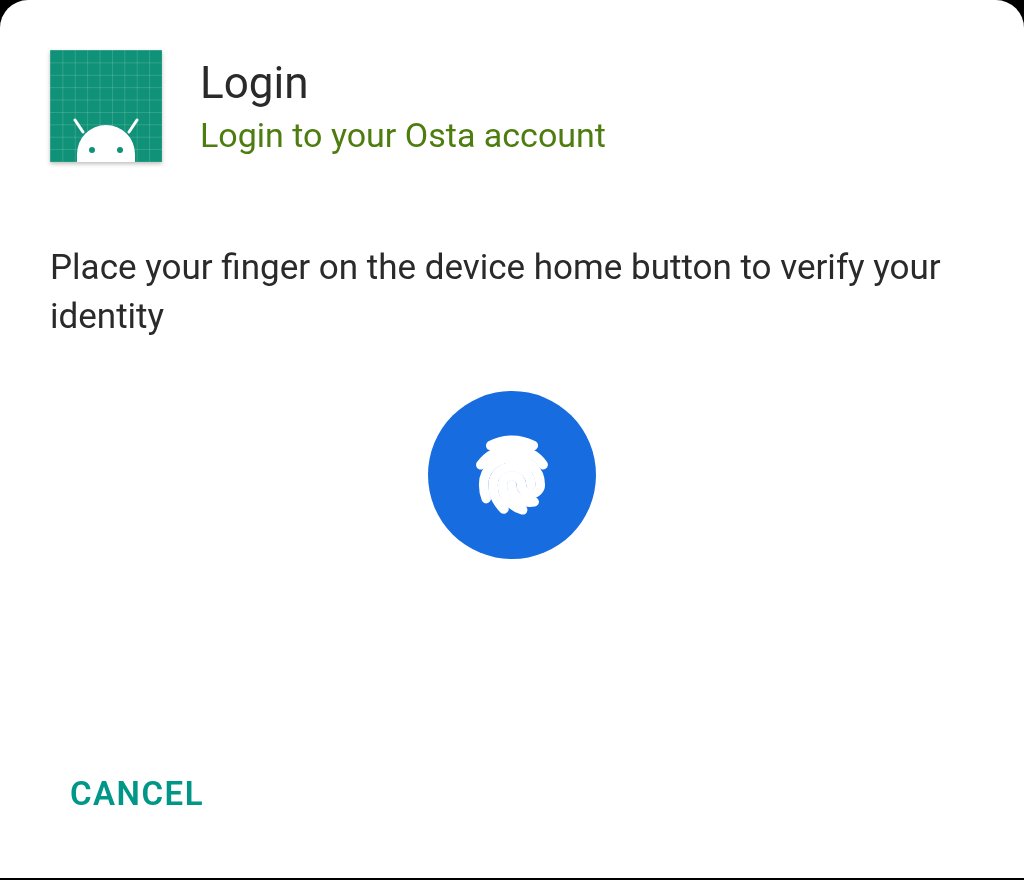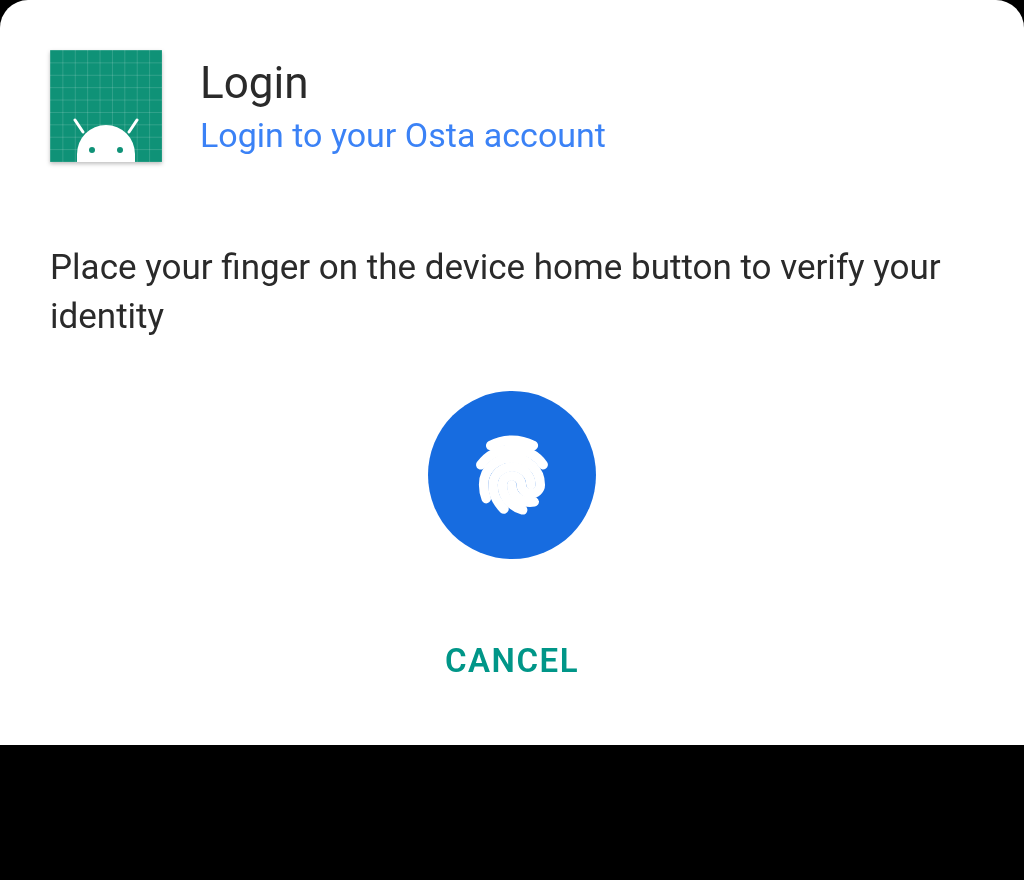--- a/index.html
+++ b/index.html
@@ -12,21 +12,21 @@
       background: #000;
       width: 1024px;
       height: 880px;
       display: flex;
       align-items: flex-start;
       justify-content: center;
     }
     .dialog {
       background: #fff;
       width: 1024px;
-      height: 745px;
+      height: 878px;
       border-radius: 28px 28px 0 0;
       padding: 50px 50px 20px 50px;
       display: flex;
       flex-direction: column;
     }
     .header {
       display: flex;
       align-items: center;
       gap: 38px;
       margin-bottom: 48px;
@@ -62,21 +62,21 @@
       flex-direction: column;
       gap: 6px;
     }
     .title {
       font-size: 44px;
       color: #2A2A2A;
       font-weight: 400;
     }
     .subtitle {
       font-size: 34px;
-      color: #3b82f6;
+      color: #4d7c0f;
       font-weight: 400;
     }
     .instruction {
       font-size: 35px;
       color: #2A2A2A;
       line-height: 1.4;
       margin-bottom: 50px;
       margin-top: 33px;
     }
     .fingerprint-area {
@@ -89,21 +89,21 @@
       width: 168px;
       height: 168px;
       background: #176CE0;
       border-radius: 50%;
       display: flex;
       align-items: center;
       justify-content: center;
     }
     .button-row {
       display: flex;
-      justify-content: center;
+      justify-content: flex-start;
       padding: 20px 0 35px 0;
     }
     .cancel-button {
       background: none;
       border: none;
       font-size: 33px;
       font-weight: 600;
       color: #009688;
       letter-spacing: 1.5px;
       cursor: pointer;

